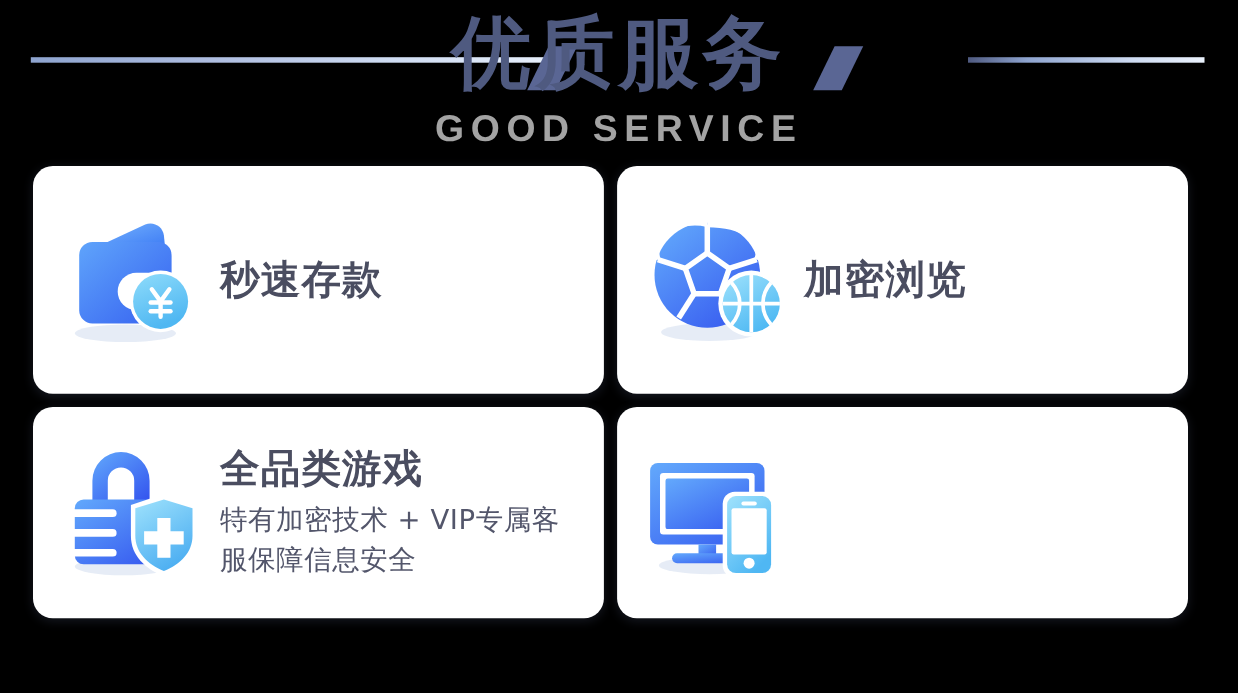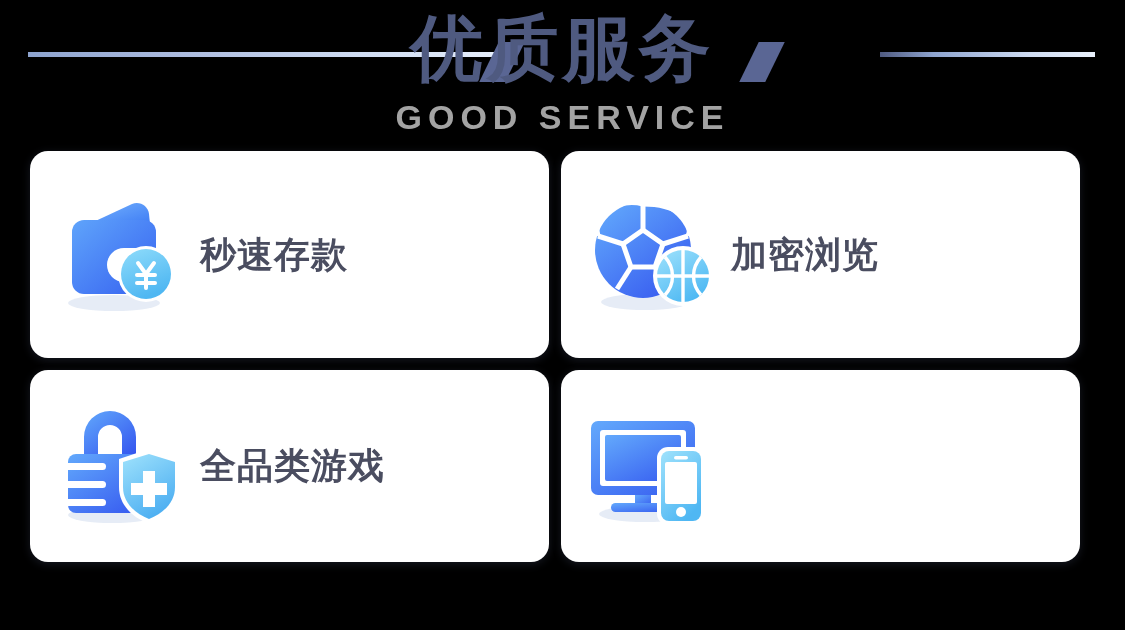--- a/index.html
+++ b/index.html
@@ -199,20 +199,21 @@
           <rect x="10" y="80" width="42" height="7" rx="3.5"></rect>
           <rect x="10" y="98" width="42" height="7" rx="3.5"></rect>
         </g>
         <path d="M95 48 L125 58 V86 C125 104 112 116 95 123 C78 116 65 104 65 86 V58 Z" fill="#ffffff"></path>
         <path d="M95 53 L121 61 V86 C121 101 110 112 95 118 C80 112 69 101 69 86 V61 Z" fill="url(#shgrad)"></path>
         <path d="M89 70 h12 v12 h12 v12 h-12 v12 h-12 v-12 h-12 v-12 h12 z" fill="#ffffff"></path>
       </svg>
     </div>
     <div class="txt-wrap">
       <div class="c-title">全品类游戏</div>
+      <div class="c-sub">特有加密技术 + VIP专属客<br>服保障信息安全</div>
     </div>
   </div>
 
   <div class="card wide">
     <div class="icon-wrap">
       <svg width="140" height="130" viewBox="0 0 140 130">
         <defs>
           <linearGradient id="mgrad" x1="0" y1="0" x2="0.8" y2="1">
             <stop offset="0%" stop-color="#63a9fc"></stop>
               <stop offset="100%" stop-color="#3a63f1"></stop>

